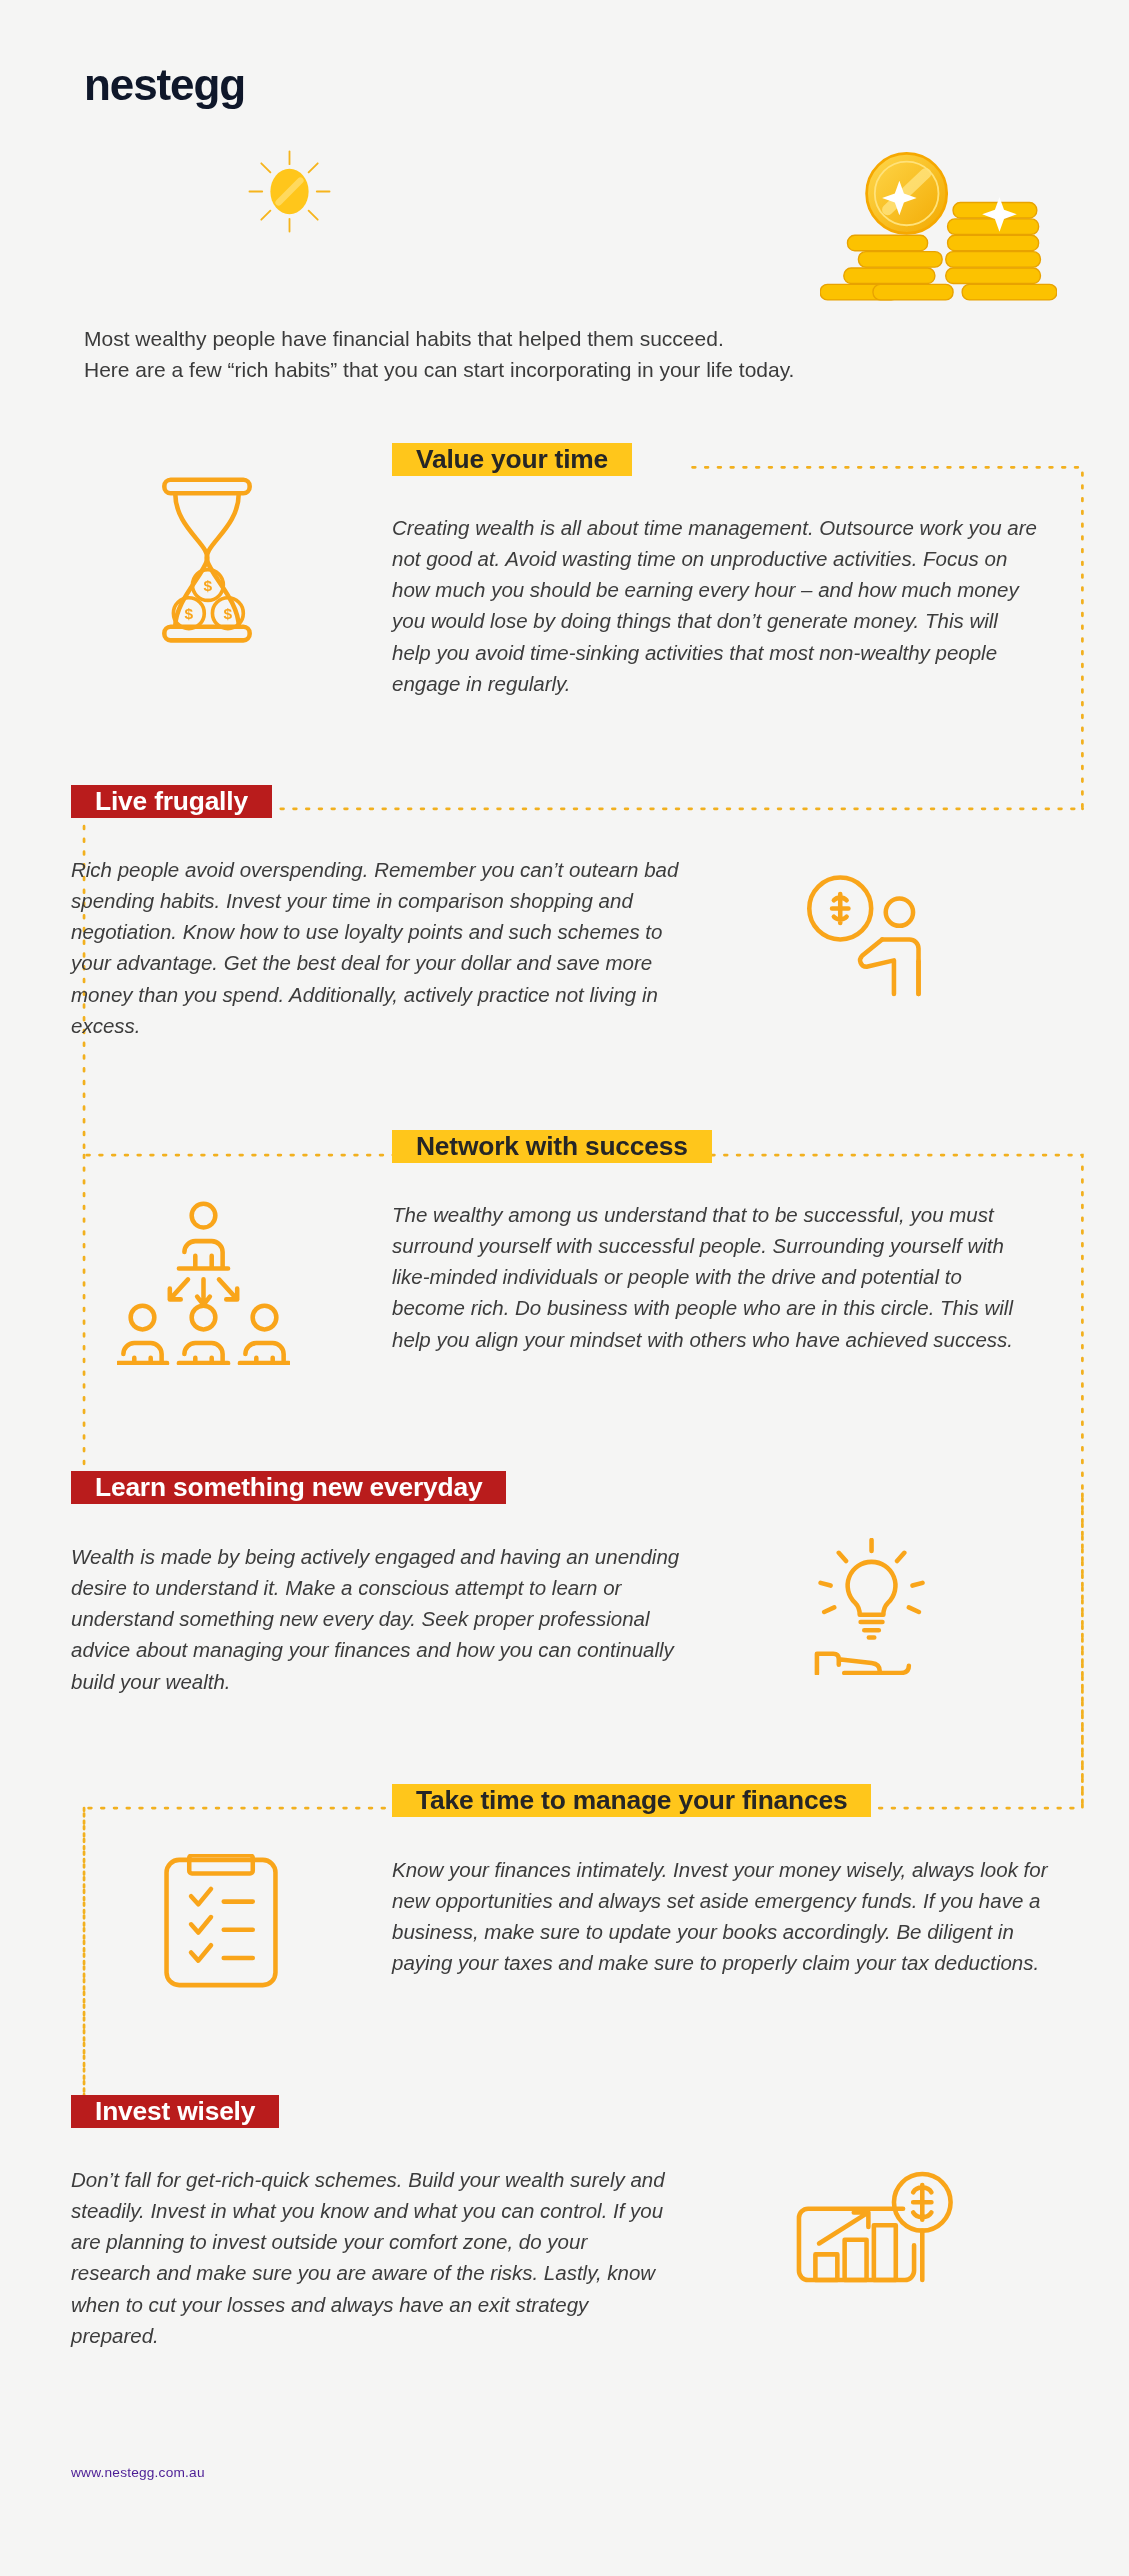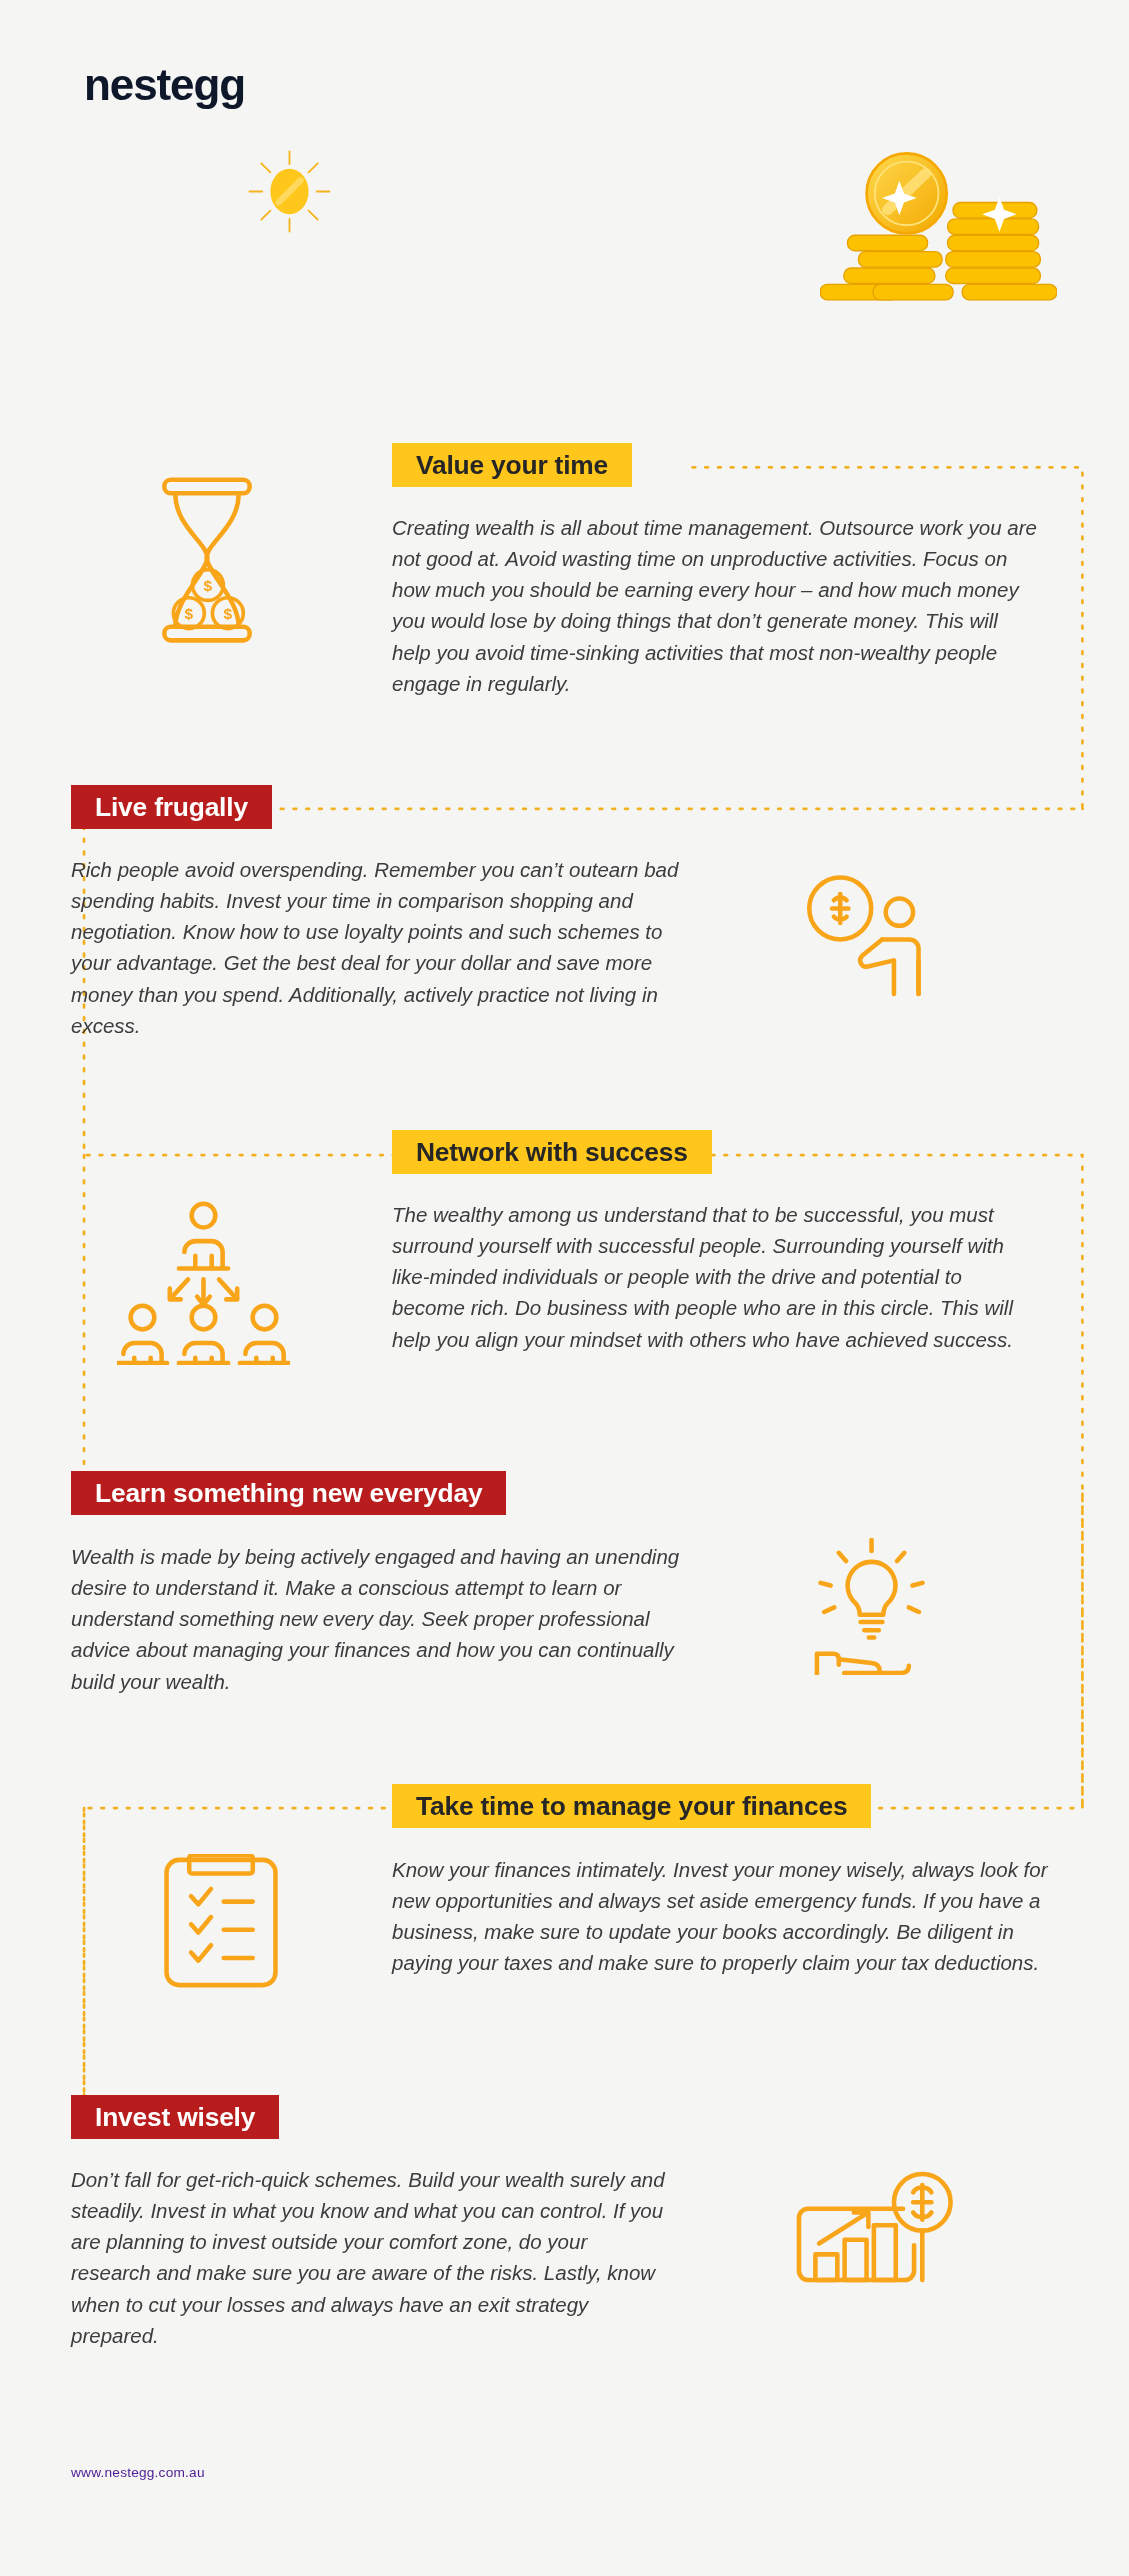--- a/index.html
+++ b/index.html
@@ -35,21 +35,21 @@
   .sun-art { position: absolute; left: 244px; top: 146px; width: 91px; height: 91px; z-index: 2; }
   .intro {
     position: absolute; left: 84px; top: 323px; width: 929px;
     font-size: 21px; line-height: 1.48; color: #3b3b3b; z-index: 4;
   }
 
   
   .badge {
     position: absolute; z-index: 4;
     display: inline-flex; align-items: center;
-    height: 44px; padding: 0 24px;
+    height: 33px; padding: 0 24px;
     font-size: 26.4px; font-weight: 700; letter-spacing: -0.2px;
     white-space: nowrap;
   }
   .badge.yellow { background: #ffc61b; color: #262626; }
   .badge.dark   { background: #b91c1c; color: #ffffff; }
 
   .body-text {
     position: absolute; z-index: 4;
     font-size: 20.5px; line-height: 1.52; color: #3c3c3c; font-style: italic;
   }
@@ -120,20 +120,24 @@
       <rect x="146" y="72" width="92" height="17" rx="8"></rect>
       <rect x="140" y="90" width="100" height="17" rx="8"></rect>
       <rect x="140" y="108" width="100" height="17" rx="8"></rect>
       <rect x="138" y="126" width="104" height="17" rx="8"></rect>
       <rect x="138" y="144" width="104" height="17" rx="8"></rect>
       <rect x="156" y="162" width="104" height="17" rx="8"></rect>
     </g>
     <path d="M192 80 l5-14 5 14 14 5 -14 5 -5 14 -5 -14 -14 -5z" fill="#fff"></path>
   </svg>
 
+  <p class="intro">
+    <span>Most wealthy people have financial habits that helped them succeed.</span><br>
+    <span>Here are a few “rich habits” that you can start incorporating in your life today.</span>
+  </p>
 
   <div class="badge yellow" style="left:392px; top:443px;">Value your time</div>
   <div class="body-text" style="left:392px; top:512px; width:647px;">Creating wealth is all about time management. Outsource work you are not good at. Avoid wasting time on unproductive activities. Focus on how much you should be earning every hour – and how much money you would lose by doing things that don’t generate money. This will help you avoid time-sinking activities that most non-wealthy people engage in regularly.</div>
   <svg class="sect-icon" style="left:148px; top:474px;" width="118" height="173" viewBox="0 0 130 190">
     <g fill="none" stroke="#f9a51a" stroke-width="5" stroke-linejoin="round">
       <rect x="18" y="6" width="94" height="15" rx="7"></rect>
       <rect x="18" y="168" width="94" height="15" rx="7"></rect>
       <path d="M30 21 C30 60 70 78 65 95 C60 112 30 140 30 168"></path>
       <path d="M100 21 C100 60 60 78 65 95 C70 112 100 140 100 168"></path>
     </g>

